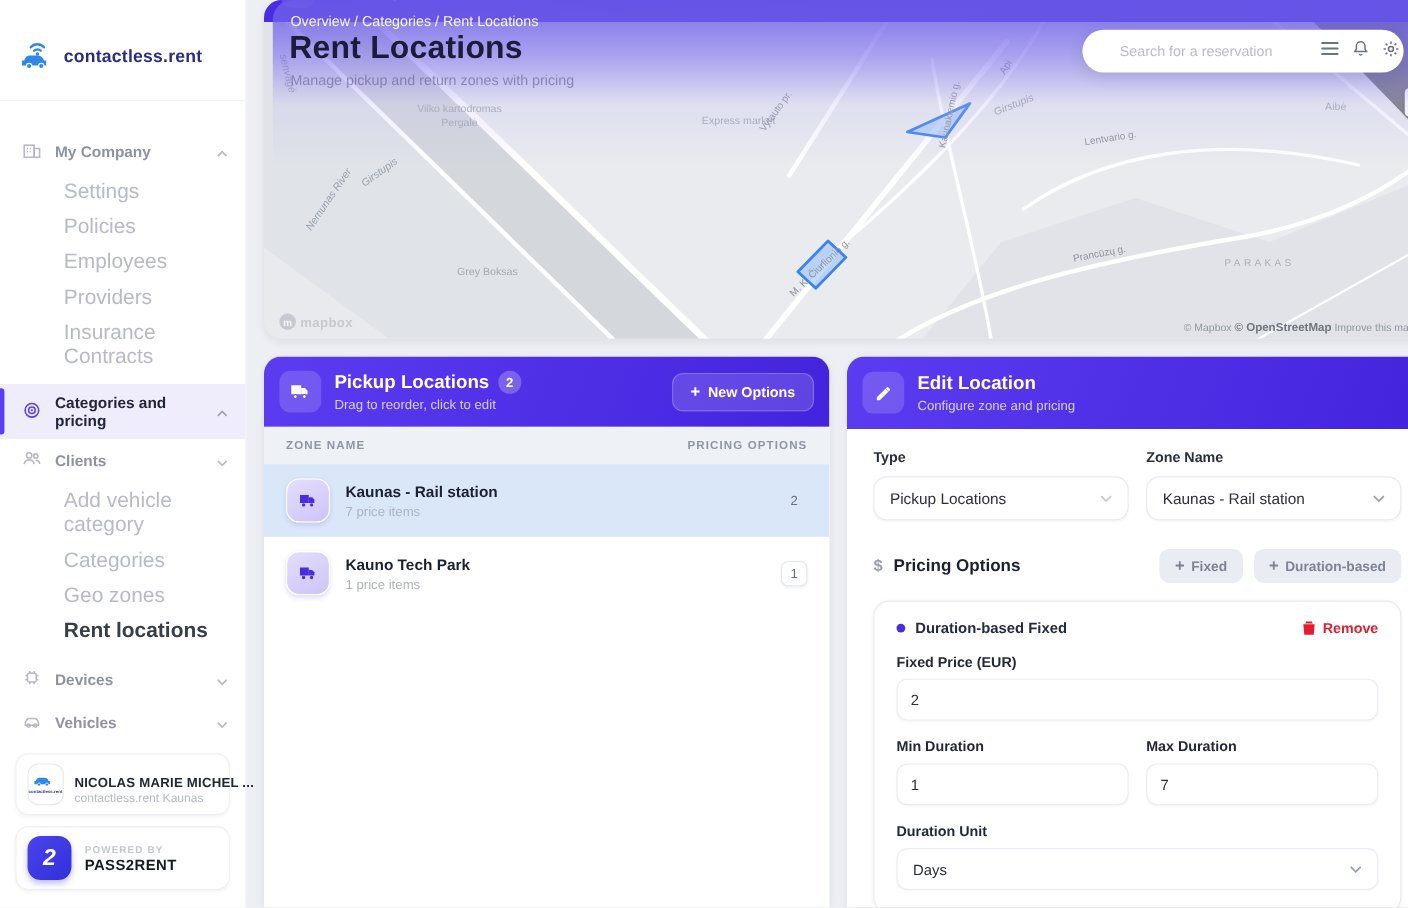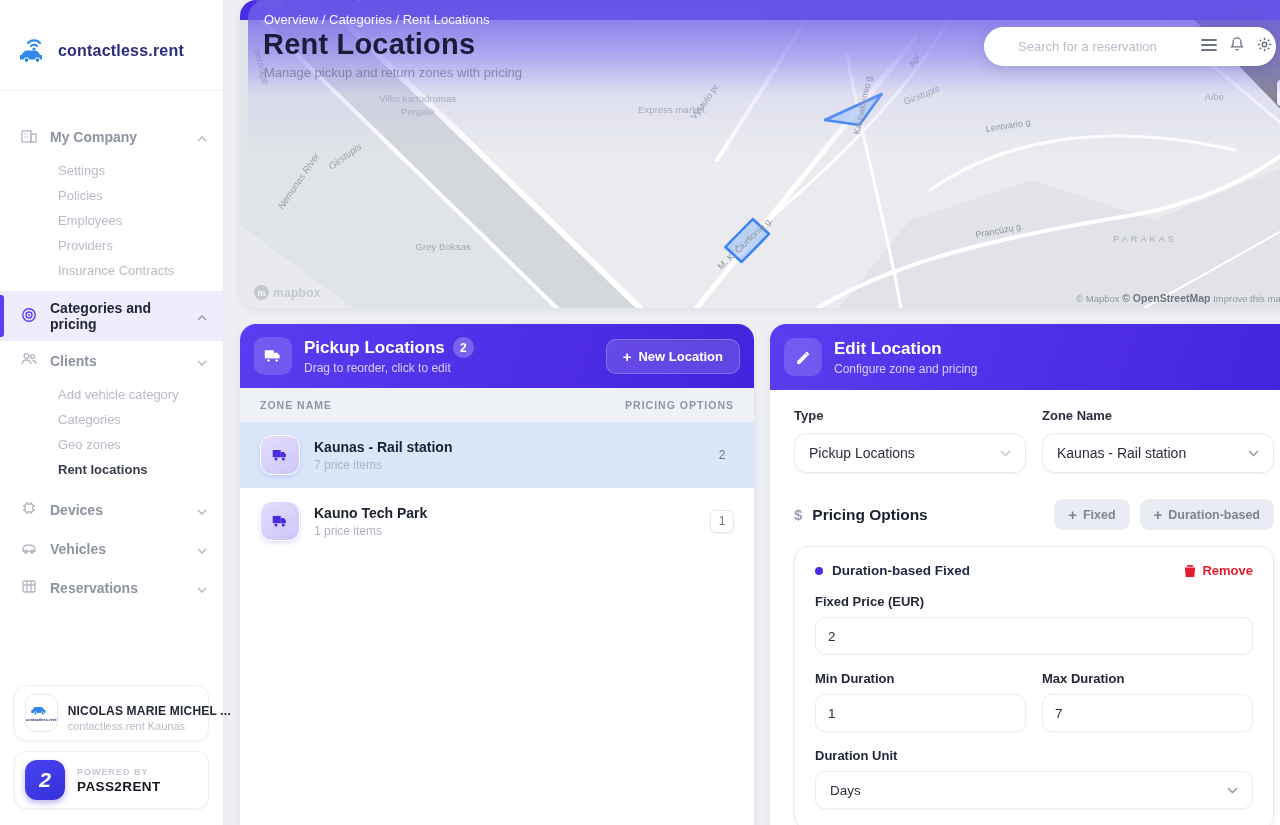--- a/index.html
+++ b/index.html
@@ -13,21 +13,21 @@
     border-bottom:1px solid #f0f1f5; }
   .logo-text { font-size:16px; font-weight:800; color:#2b2d83; letter-spacing:.2px; }
   .nav { padding:26px 0 0 0; flex:1; overflow:hidden; }
   .nav-item { display:flex; align-items:center; gap:12px; padding:9px 16px 9px 20px;
     font-size:14px; font-weight:600; color:#8d93a0; cursor:pointer; position:relative; }
   .nav-item .chev { margin-left:auto; opacity:.8; }
   .nav-item.active { background:#efecfc; color:#23263b; font-weight:700; }
   .nav-item.active::before { content:""; position:absolute; left:0; top:4px; bottom:4px;
     width:4px; background:#5b3df5; border-radius:0 3px 3px 0; }
   .sub-list { padding:2px 0 8px 58px; }
-  .sub-item { font-size:13px; color:#b7bbc5; padding:5px 0; cursor:pointer; }
+  .sub-item { font-size:19px; color:#b7bbc5; padding:5px 0; cursor:pointer; }
   .sub-item.active { color:#373d4b; font-weight:600; }
   .side-bottom { padding:10px 14px 16px; }
   .user-card { display:flex; align-items:flex-end; gap:10px; background:#fff;
     border:1px solid #eef0f4; border-radius:12px; padding:8px 10px; box-shadow:0 1px 3px rgba(30,30,60,.05); }
   .user-logo { width:38px; height:38px; border:1px solid #e7e9f0; border-radius:10px;
     display:flex; flex-direction:column; align-items:center; justify-content:center; gap:1px; background:#fff; }
   .user-logo .micro { font-size:4px; color:#30327e; font-weight:700; }
   .user-name { font-size:12px; font-weight:800; color:#222835; letter-spacing:.2px; white-space:nowrap; }
   .user-org { font-size:11px; color:#b6bbc6; margin-top:2px; }
   .powered-card { display:flex; align-items:center; gap:12px; border:1px solid #eef0f4;
@@ -378,21 +378,21 @@
         </span>
         <div>
           <div class="panel-title-row">
             <span class="panel-title">Pickup Locations</span>
             <span class="count-badge">2</span>
           </div>
           <div class="panel-sub">Drag to reorder, click to edit</div>
         </div>
         <button class="new-btn">
           <span class="plus">+</span>
-          <span>New Location</span>
+          <span>New Options</span>
         </button>
       </div>
       <div class="cols-row">
         <span>ZONE NAME</span>
         <span>PRICING OPTIONS</span>
       </div>
       <div class="rows">
         <div class="zone-row selected">
           <span class="row-icon">
             <svg width="18" height="16" viewBox="0 0 24 22" fill="#4a2de0">

